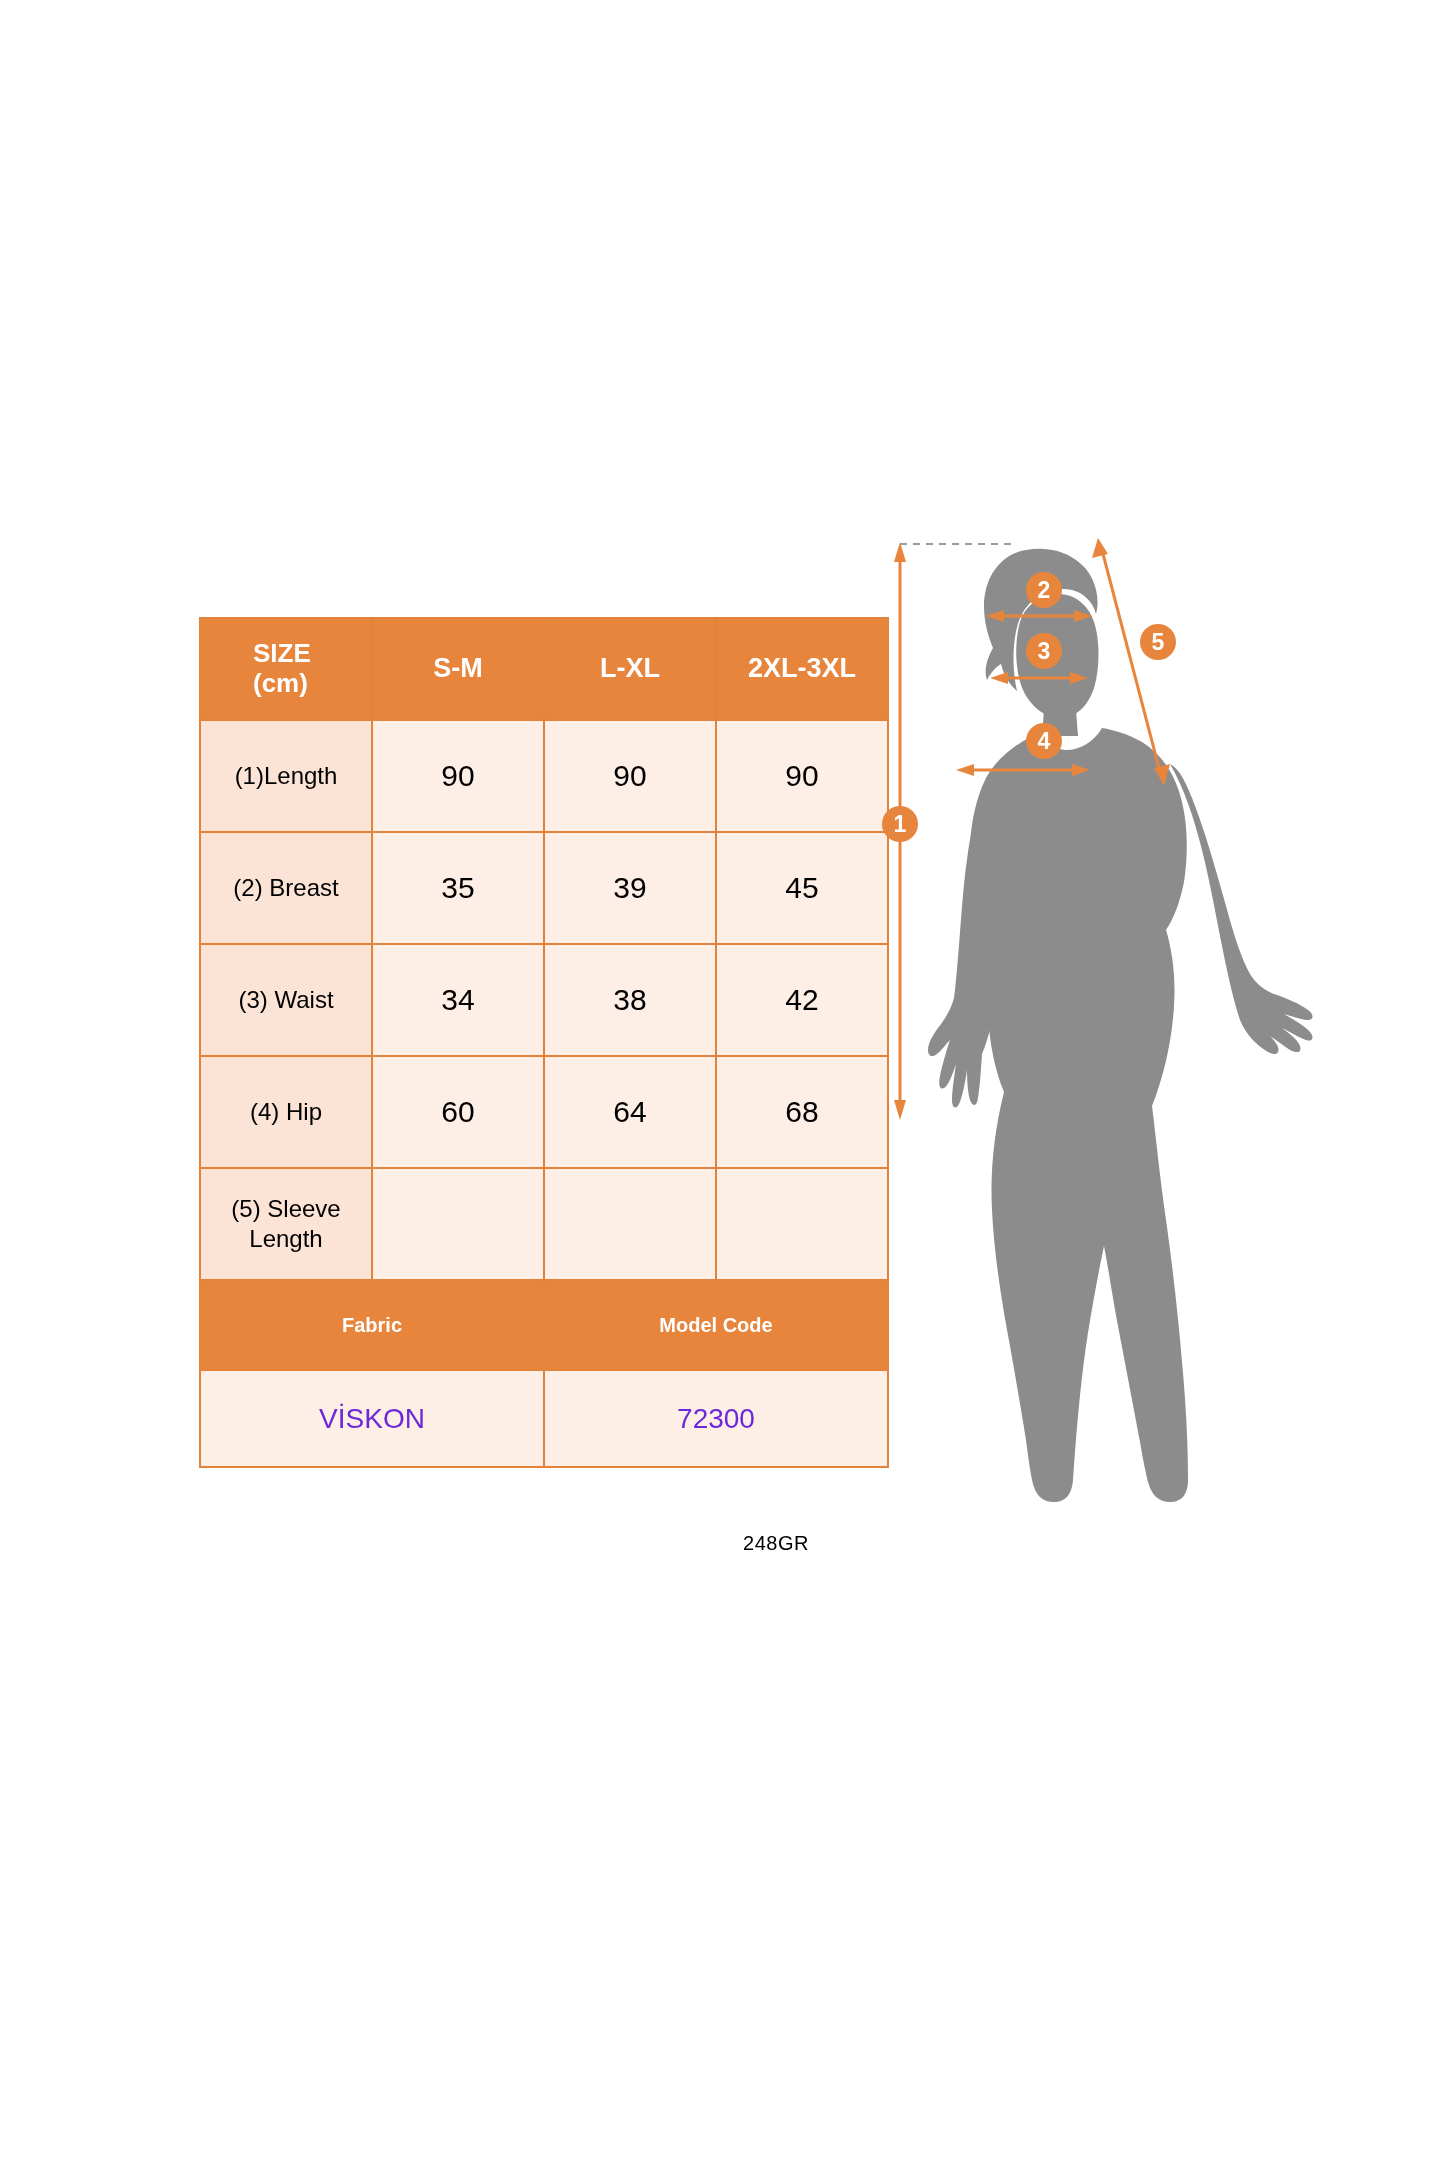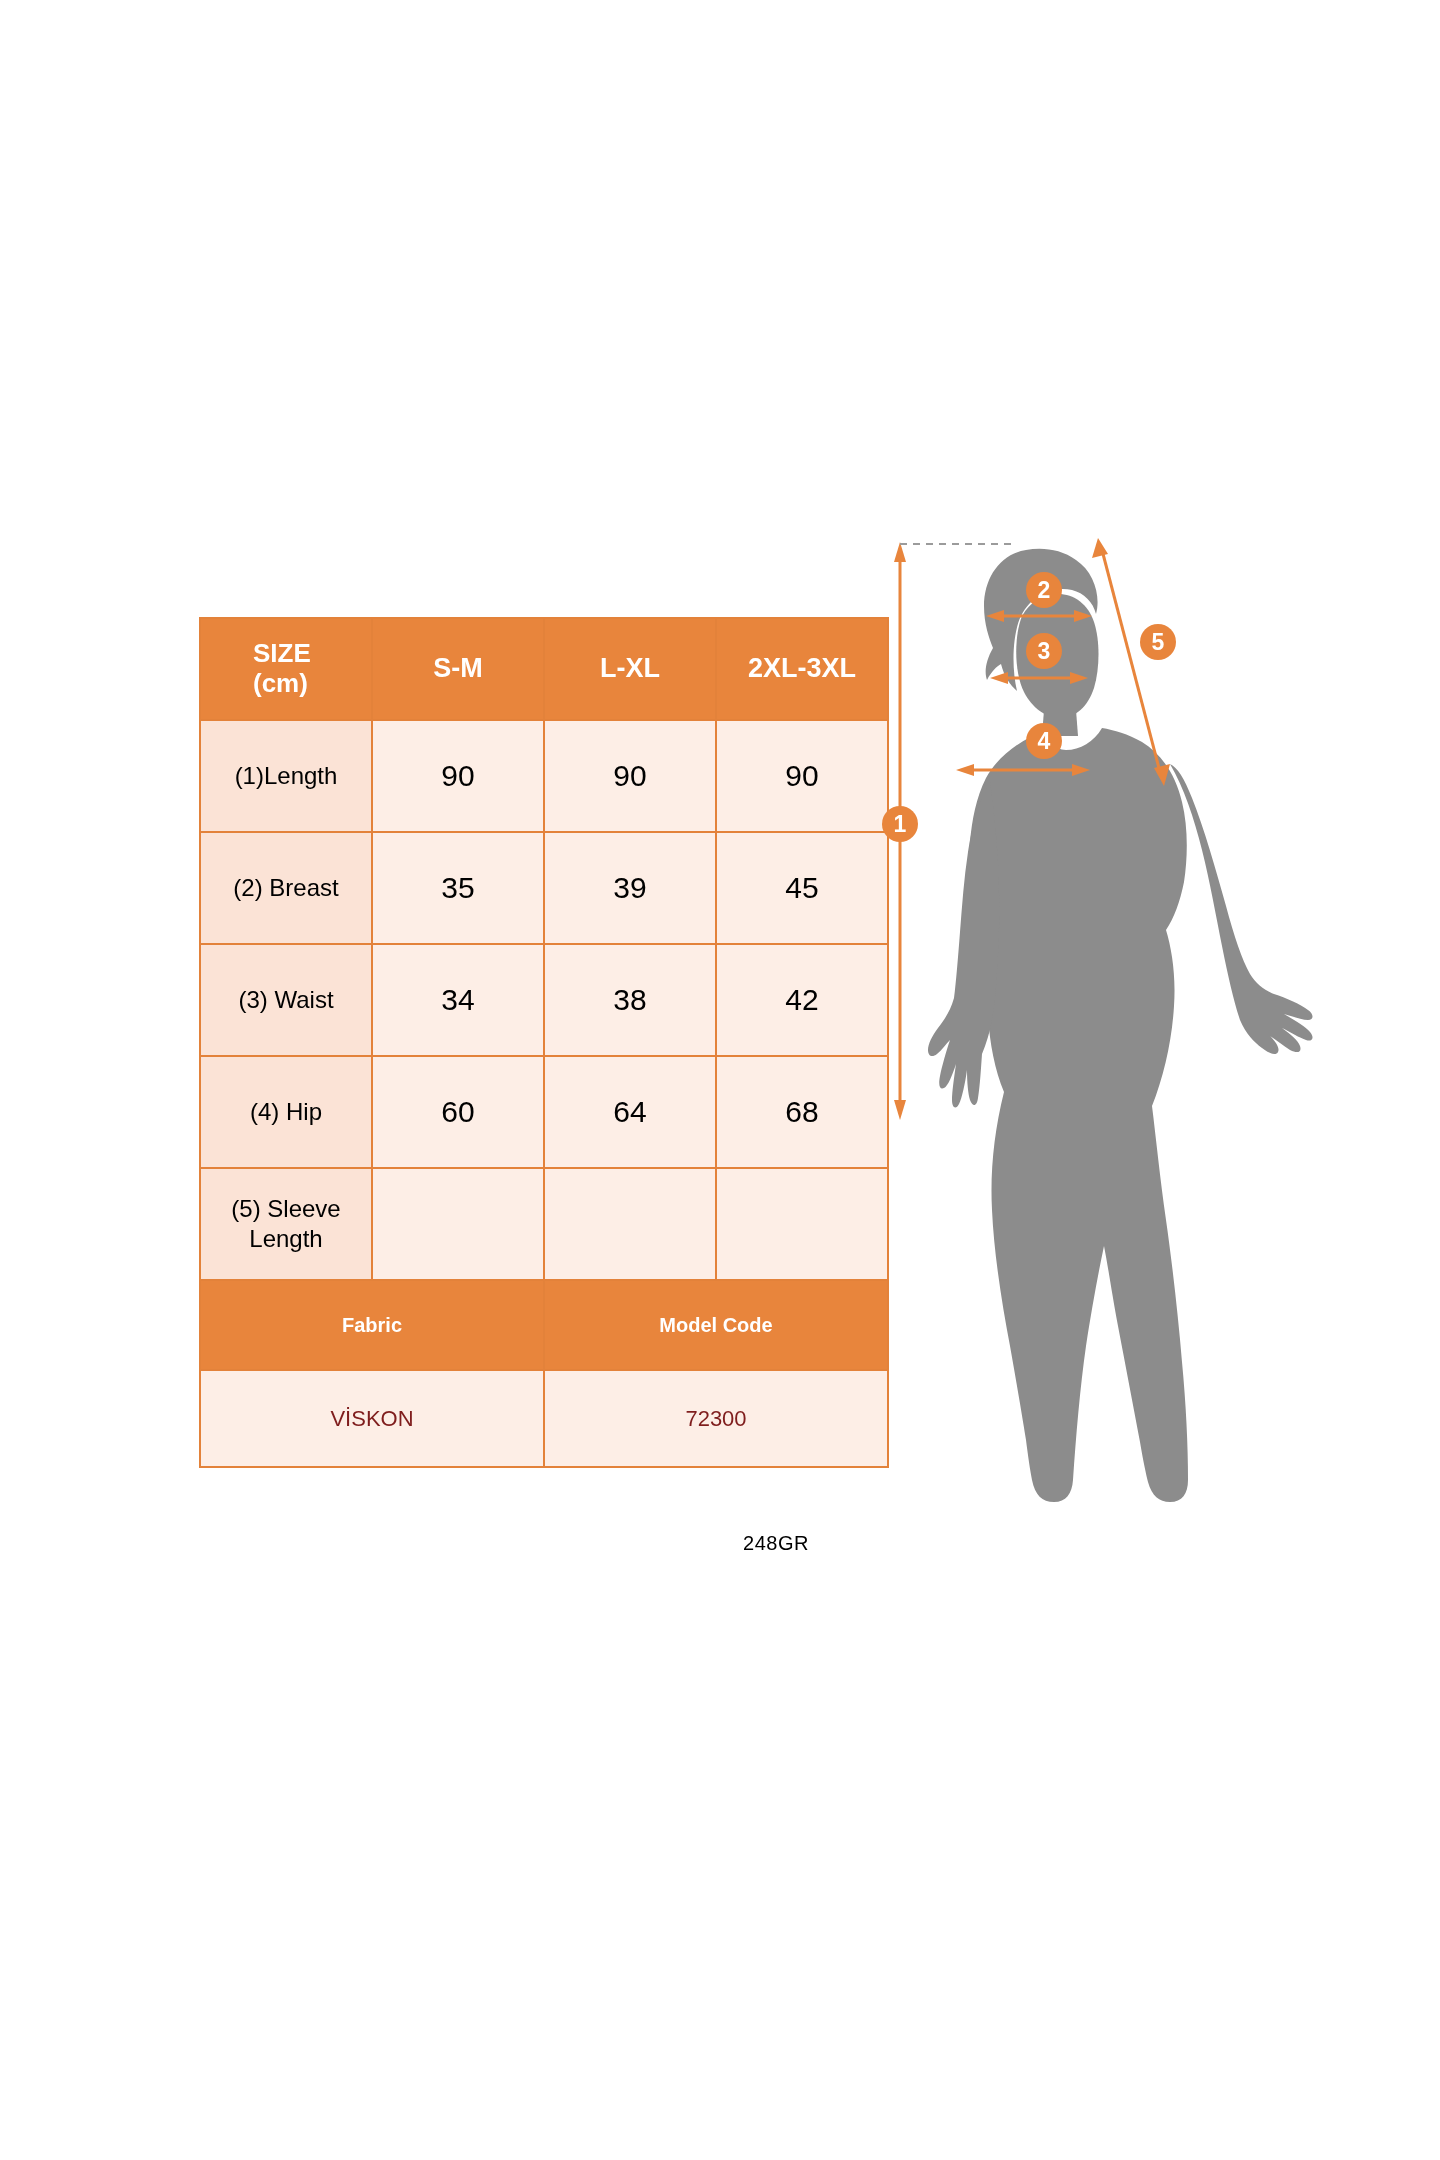--- a/index.html
+++ b/index.html
@@ -70,22 +70,22 @@
   }
   .size-table .sub-head {
     background: #E8853C;
     color: #ffffff;
     font-size: 20px;
     font-weight: bold;
     height: 88px;
   }
   .size-table .sub-value {
     background: #FDEEE6;
-    color: #7f1d1d;
-    font-size: 22px;
+    color: #6d28d9;
+    font-size: 28px;
     height: 95px;
   }
 
   .weight-note {
     position: absolute;
     left: 696px;
     top: 1532px;
     width: 160px;
     text-align: center;
     font-size: 20px;

